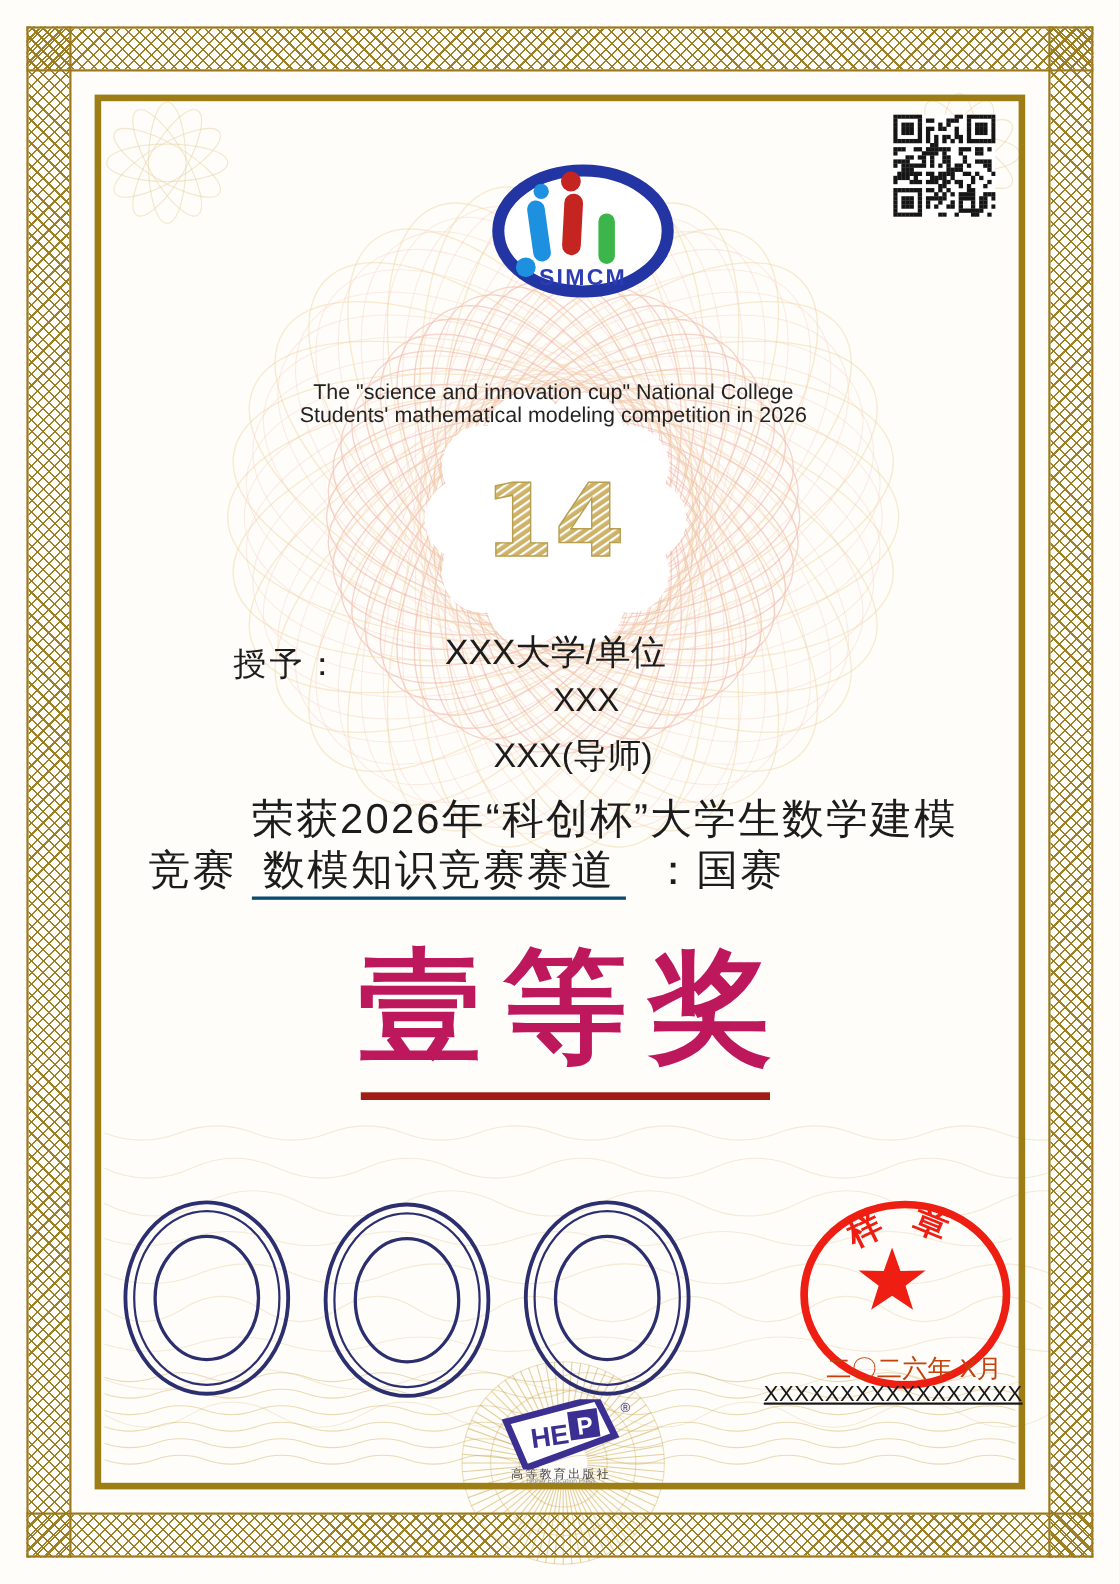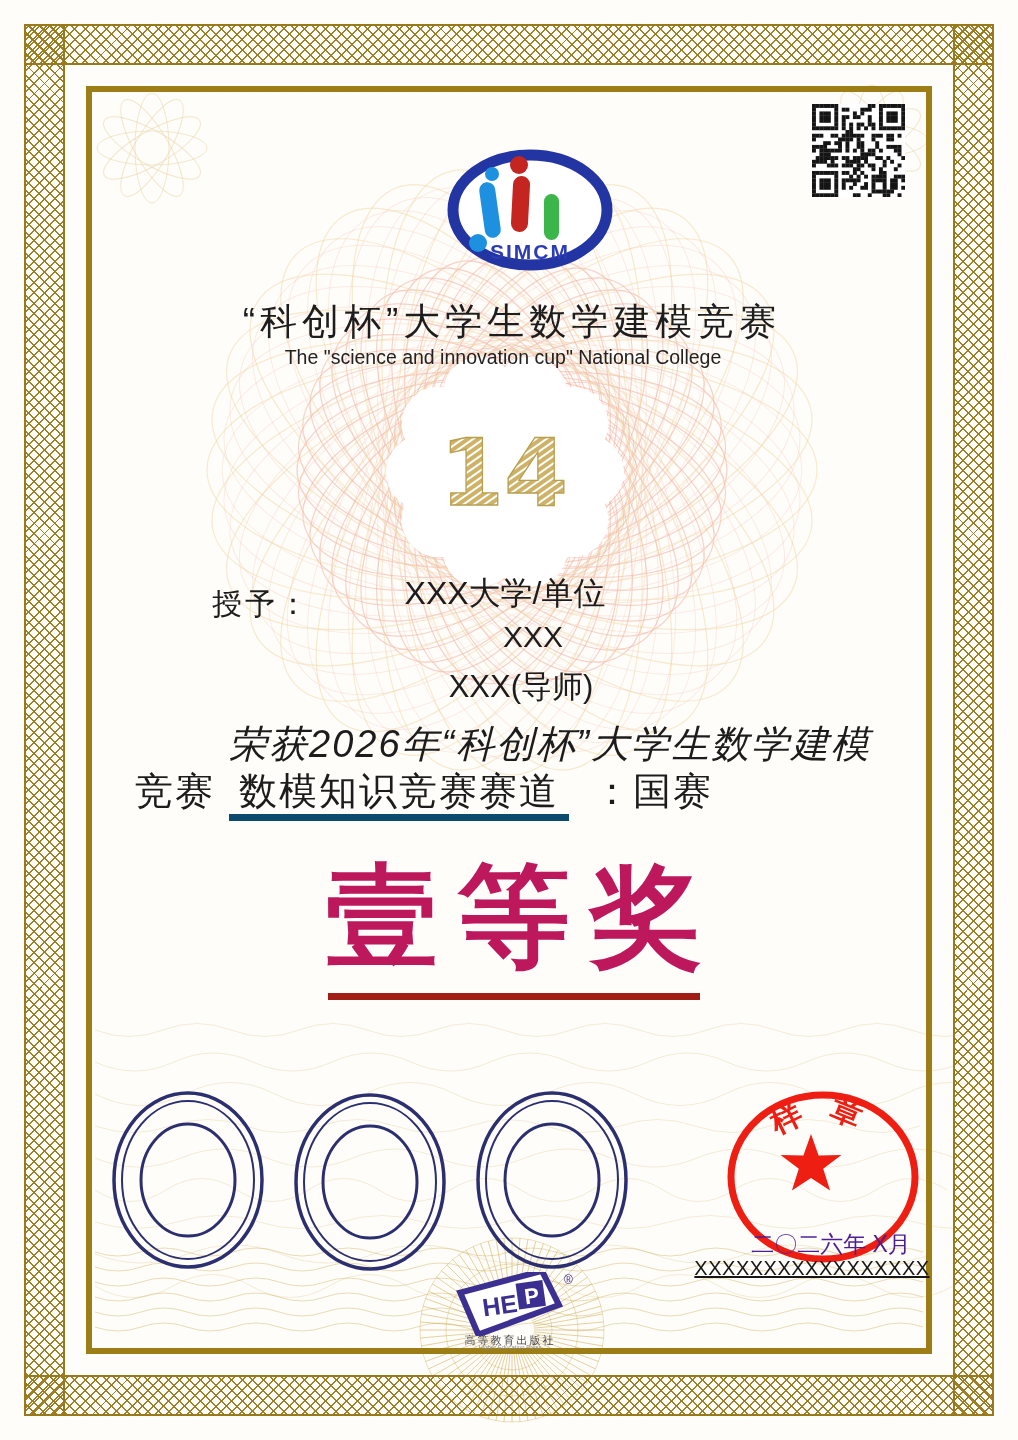--- a/index.html
+++ b/index.html
@@ -21,28 +21,28 @@
   
   .t{position:absolute;z-index:3;white-space:nowrap;}
   .ctr{transform:translateX(-50%);}
   .title-cn{top:297px;left:512px;font-size:37px;font-weight:500;letter-spacing:5px;color:#1d1d1d;}
   .title-en{left:503px;font-size:19.5px;color:#222;}
   .en1{top:346px}.en2{top:367px}
   .to-label{top:536px;left:212px;font-size:30px;letter-spacing:3px;margin-top:48px;}
   .recip1{top:572px;left:505px;font-size:32px;}
   .recip2{top:620px;left:533px;font-size:30px;}
   .recip3{top:666px;left:509px;font-size:31px;margin-left:12px;}
-  .bodyline1{top:719px;left:550px;font-size:38px;letter-spacing:2px;font-style:italic;}
+  .bodyline1{top:719px;left:550px;font-size:38px;letter-spacing:2px;}
   .bodyline2{top:766px;left:135px;font-size:38px;letter-spacing:2px;}
-  .track-underline{border-bottom:7px solid #0c4a6e;padding:0 10px 2px 10px;margin-left:14px;}
+  .track-underline{border-bottom:3px solid #0c4a6e;padding:0 10px 2px 10px;margin-left:14px;}
   .line2-suffix{margin-left:24px;}
   .prize{top:860px;left:524px;font-size:112px;font-weight:bold;letter-spacing:20px;
          font-family:"DejaVu Serif","Liberation Serif",serif;color:#be185d;line-height:1;}
   .prize-underline{position:absolute;top:993px;left:328px;width:372px;height:7px;background:#a01c15;z-index:3;}
-  .seal-date{top:1229px;left:831px;font-size:23px;color:#4c1d95;}
+  .seal-date{top:1229px;left:831px;font-size:23px;color:#c2410c;}
   .seal-serial{top:1257px;left:812px;font-size:20px;letter-spacing:.5px;color:#161616;text-decoration:underline;}
   .pub-cn{top:1333px;left:510px;font-size:11px;letter-spacing:2px;color:#4a4a4a;z-index:4;}
   .pub-en{top:1344px;left:510px;font-size:6px;color:#8a8a8a;z-index:4;}
 </style>
 </head>
 <body>
 
 <div class="page">
 
   <svg id="deco" class="abs" style="left:0;top:0;z-index:0;" width="1018" height="1440" viewBox="0 0 1018 1440">
@@ -572,22 +572,22 @@
       <circle cx="48" cy="28" r="7" fill="#1e90e0"></circle>
       <rect x="38" y="36" width="16" height="56" rx="8" fill="#1e90e0" transform="rotate(-8 46 64)"></rect>
       <circle cx="34" cy="97" r="9" fill="#1e90e0"></circle>
       <circle cx="75" cy="19" r="9" fill="#c42520"></circle>
       <rect x="68" y="30" width="17" height="56" rx="8.5" fill="#c42520" transform="rotate(3 76 58)"></rect>
       <rect x="100" y="48" width="15" height="46" rx="7.5" fill="#3cb54a"></rect>
     </g>
     <text x="86" y="113" text-anchor="middle" font-family="Liberation Sans, sans-serif" font-size="21" font-weight="bold" letter-spacing="2" fill="#2c3cb4">SIMCM</text>
   </svg>
 
-  <div class="t ctr title-cn">“科创杯”大学生数学建模竞赛</div>
   <div class="t ctr title-en en1">The  "science and innovation cup" National College</div>
+  <div class="t ctr title-en en2">Students' mathematical modeling competition in 2026</div>
 
   <div class="t to-label">授予：</div>
   <div class="t ctr recip1">XXX大学/单位</div>
   <div class="t ctr recip2">XXX</div>
   <div class="t ctr recip3">XXX(导师)</div>
 
   <div class="t ctr bodyline1">荣获2026年“科创杯”大学生数学建模</div>
   <div class="t bodyline2">
     <span>竞赛</span><span class="track-underline">数模知识竞赛赛道</span><span class="line2-suffix">：国赛</span>
   </div>

